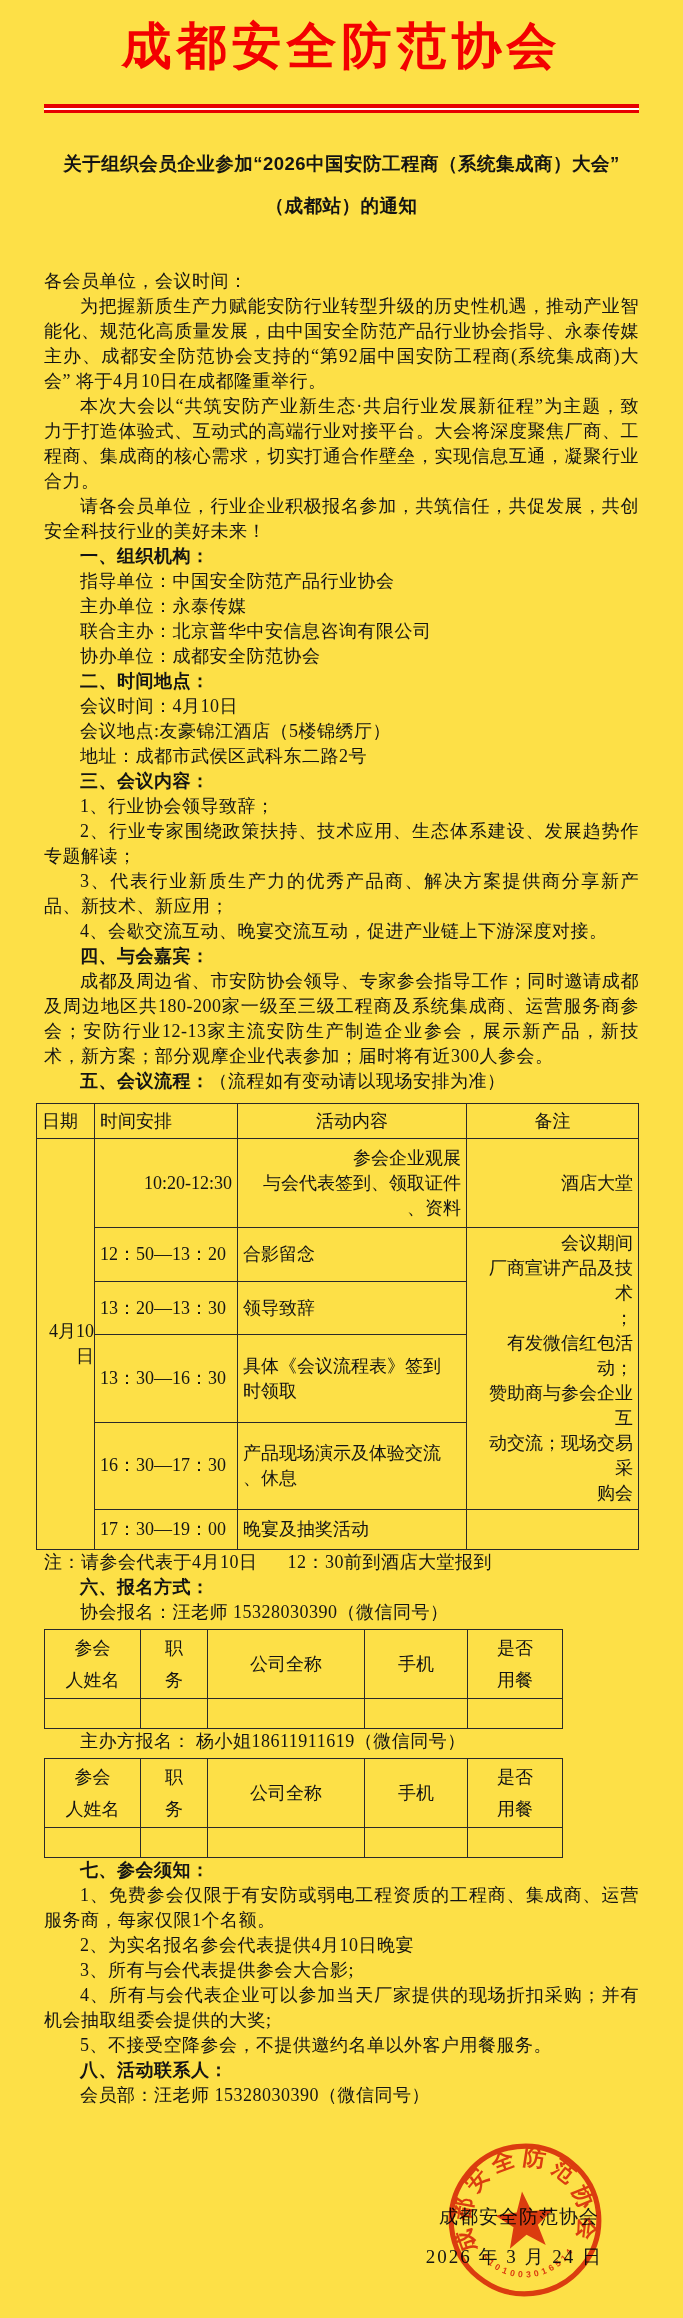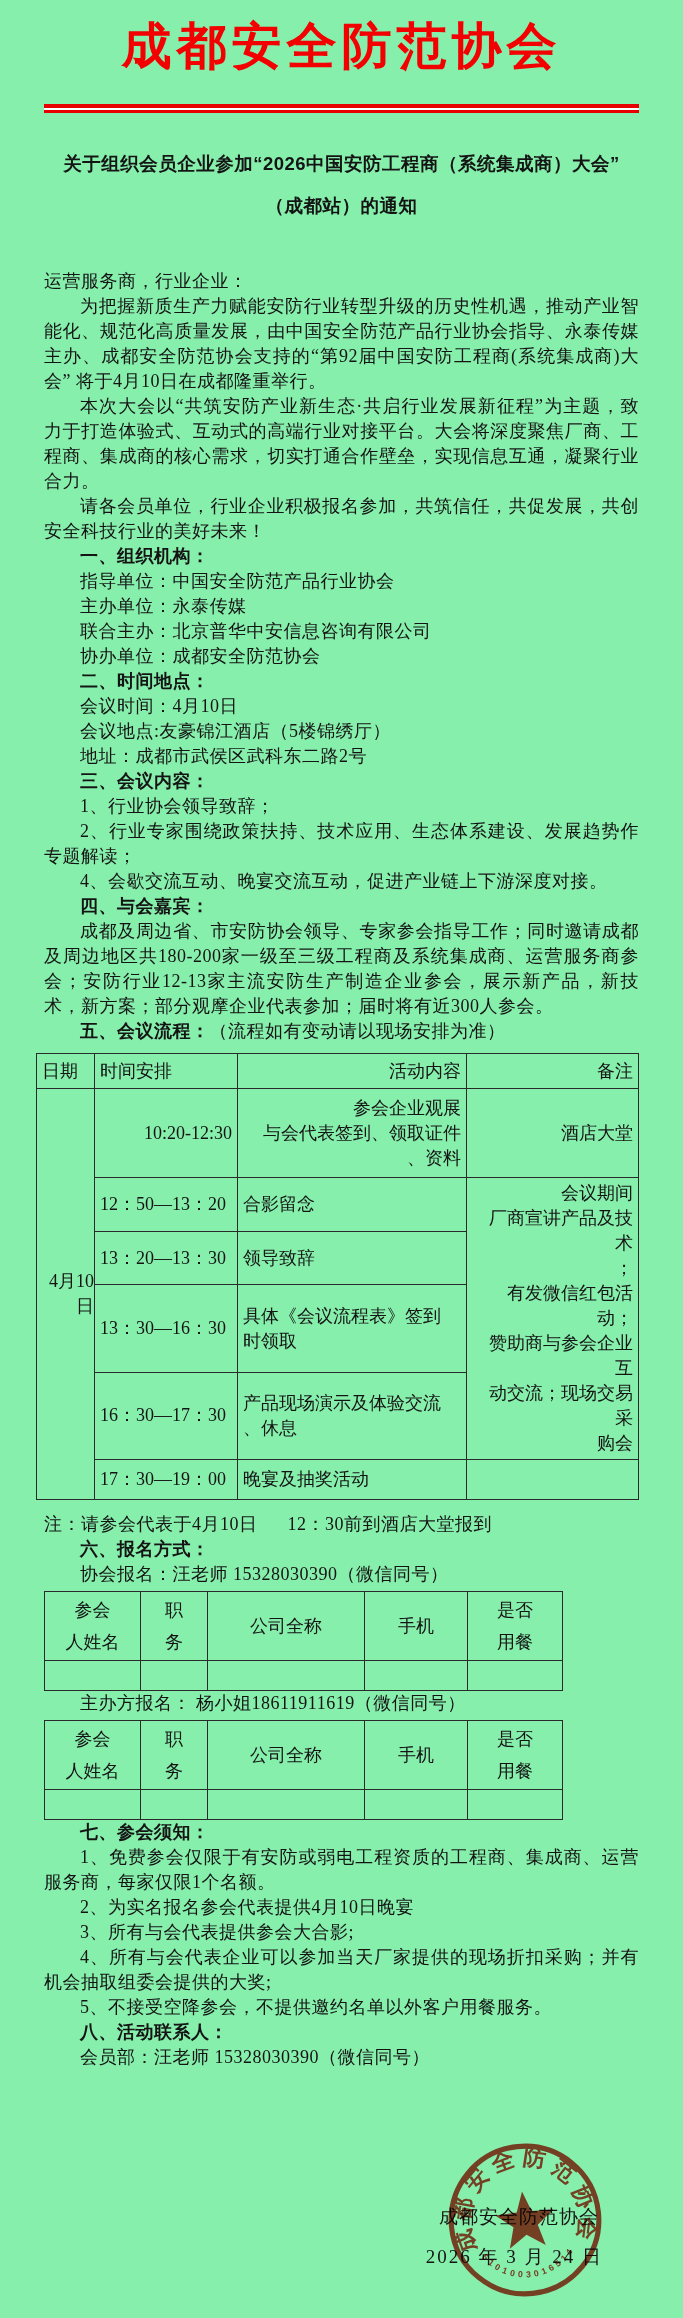--- a/index.html
+++ b/index.html
@@ -1,38 +1,38 @@
 <!DOCTYPE html>
 <html><head>
 <meta charset="utf-8">
 <style>
   html,body{margin:0;padding:0;background:#fff;}
-  .page{position:relative;width:683px;height:2318px;background:#86efac;overflow:hidden;
+  .page{position:relative;width:683px;height:2318px;background:#fde047;overflow:hidden;
         font-family:"Liberation Serif",serif;color:#141414;}
   .content{padding:0 44px;}
   .org-title{margin-top:14px;text-align:center;color:#f30000;font-weight:bold;
              font-size:50px;line-height:64px;letter-spacing:5px;
              font-family:"Liberation Serif",serif;}
   .red-rule{margin-top:26px;height:2px;border-top:4px solid #e60000;
             border-bottom:3px solid #e60000;background:#fff;}
   .doc-title{margin-top:30px;text-align:center;font-weight:bold;font-size:18.5px;
              line-height:42px;font-family:"Liberation Sans",sans-serif;letter-spacing:0.5px;}
   .body-text{margin-top:42px;font-size:18px;line-height:25px;text-align:justify;
              letter-spacing:0.5px;}
   .body-text p{margin:0;text-indent:2em;}
   .body-text p.flush{text-indent:0;}
   .sec-heading{margin-top:20px;text-indent:0;font-weight:bold;font-size:18px;
                font-family:"Liberation Sans",sans-serif;}
   .sec-heading .note-normal{font-weight:normal;font-family:Liberation Mono, monospace;}
   table{border-collapse:collapse;table-layout:fixed;font-size:18px;letter-spacing:0;}
-  .schedule-table{width:580px;margin:8px 0 12px -8px;line-height:25px;}
+  .schedule-table{width:580px;margin:8px 0 0 -8px;line-height:25px;}
   .schedule-table th,.schedule-table td{border:1.5px solid #2a2a2a;padding:3px 5px;
         vertical-align:middle;font-weight:normal;text-align:left;overflow:hidden;}
   .schedule-table th{height:28px;}
-  .schedule-table th.c{text-align:right;}
+  .schedule-table th.c{text-align:center;}
   .schedule-table td.date-cell{padding-left:2px;padding-right:0;}
   .schedule-table td.time-cell{white-space:nowrap;}
   .schedule-table td.act-cell,.schedule-table td.note-cell{white-space:pre-line;vertical-align:middle;}
   .schedule-table td.note-merged{vertical-align:middle;text-align:right;}
   tr.r1 td{height:82px;text-align:right;}
   tr.r-sm td{height:33px;}
   tr.r-md td{height:58px;}
   .footnote{margin-top:6px;font-size:18px;line-height:25px;text-indent:2em;white-space:pre-wrap;}
   .signup-table{width:518px;margin-top:4px;line-height:32px;}
   .signup-table th,.signup-table td{border:1.5px solid #2a2a2a;padding:2px 4px;
@@ -54,39 +54,40 @@
     <div class="org-title">成都安全防范协会</div>
     <div class="red-rule"></div>
 
     <div class="doc-title">
       <div>关于组织会员企业参加“2026中国安防工程商（系统集成商）大会”</div>
       <div>（成都站）的通知</div>
     </div>
 
     <div class="body-text">
 
-      <p class="flush">运营服务商，行业企业：</p>
+      <p class="flush">各会员单位，会议时间：</p>
       <p>为把握新质生产力赋能安防行业转型升级的历史性机遇，推动产业智能化、规范化高质量发展，由中国安全防范产品行业协会指导、永泰传媒主办、成都安全防范协会支持的“第92届中国安防工程商(系统集成商)大会” 将于4月10日在成都隆重举行。</p>
       <p>本次大会以“共筑安防产业新生态·共启行业发展新征程”为主题，致力于打造体验式、互动式的高端行业对接平台。大会将深度聚焦厂商、工程商、集成商的核心需求，切实打通合作壁垒，实现信息互通，凝聚行业合力。</p>
       <p>请各会员单位，行业企业积极报名参加，共筑信任，共促发展，共创安全科技行业的美好未来！</p>
 
       <p class="sec-heading">一、组织机构：</p>
       <p>指导单位：中国安全防范产品行业协会</p>
       <p>主办单位：永泰传媒</p>
       <p>联合主办：北京普华中安信息咨询有限公司</p>
       <p>协办单位：成都安全防范协会</p>
 
       <p class="sec-heading">二、时间地点：</p>
       <p>会议时间：4月10日</p>
       <p>会议地点:友豪锦江酒店（5楼锦绣厅）</p>
       <p>地址：成都市武侯区武科东二路2号</p>
 
       <p class="sec-heading">三、会议内容：</p>
       <p>1、行业协会领导致辞；</p>
       <p>2、行业专家围绕政策扶持、技术应用、生态体系建设、发展趋势作专题解读；</p>
+      <p>3、代表行业新质生产力的优秀产品商、解决方案提供商分享新产品、新技术、新应用；</p>
       <p>4、会歇交流互动、晚宴交流互动，促进产业链上下游深度对接。</p>
 
       <p class="sec-heading">四、与会嘉宾：</p>
       <p>成都及周边省、市安防协会领导、专家参会指导工作；同时邀请成都及周边地区共180-200家一级至三级工程商及系统集成商、运营服务商参会；安防行业12-13家主流安防生产制造企业参会，展示新产品，新技术，新方案；部分观摩企业代表参加；届时将有近300人参会。</p>
 
       <p class="sec-heading">
         <span>五、会议流程：</span><span class="note-normal">（流程如有变动请以现场安排为准）</span>
       </p>
 
       <table class="schedule-table">

